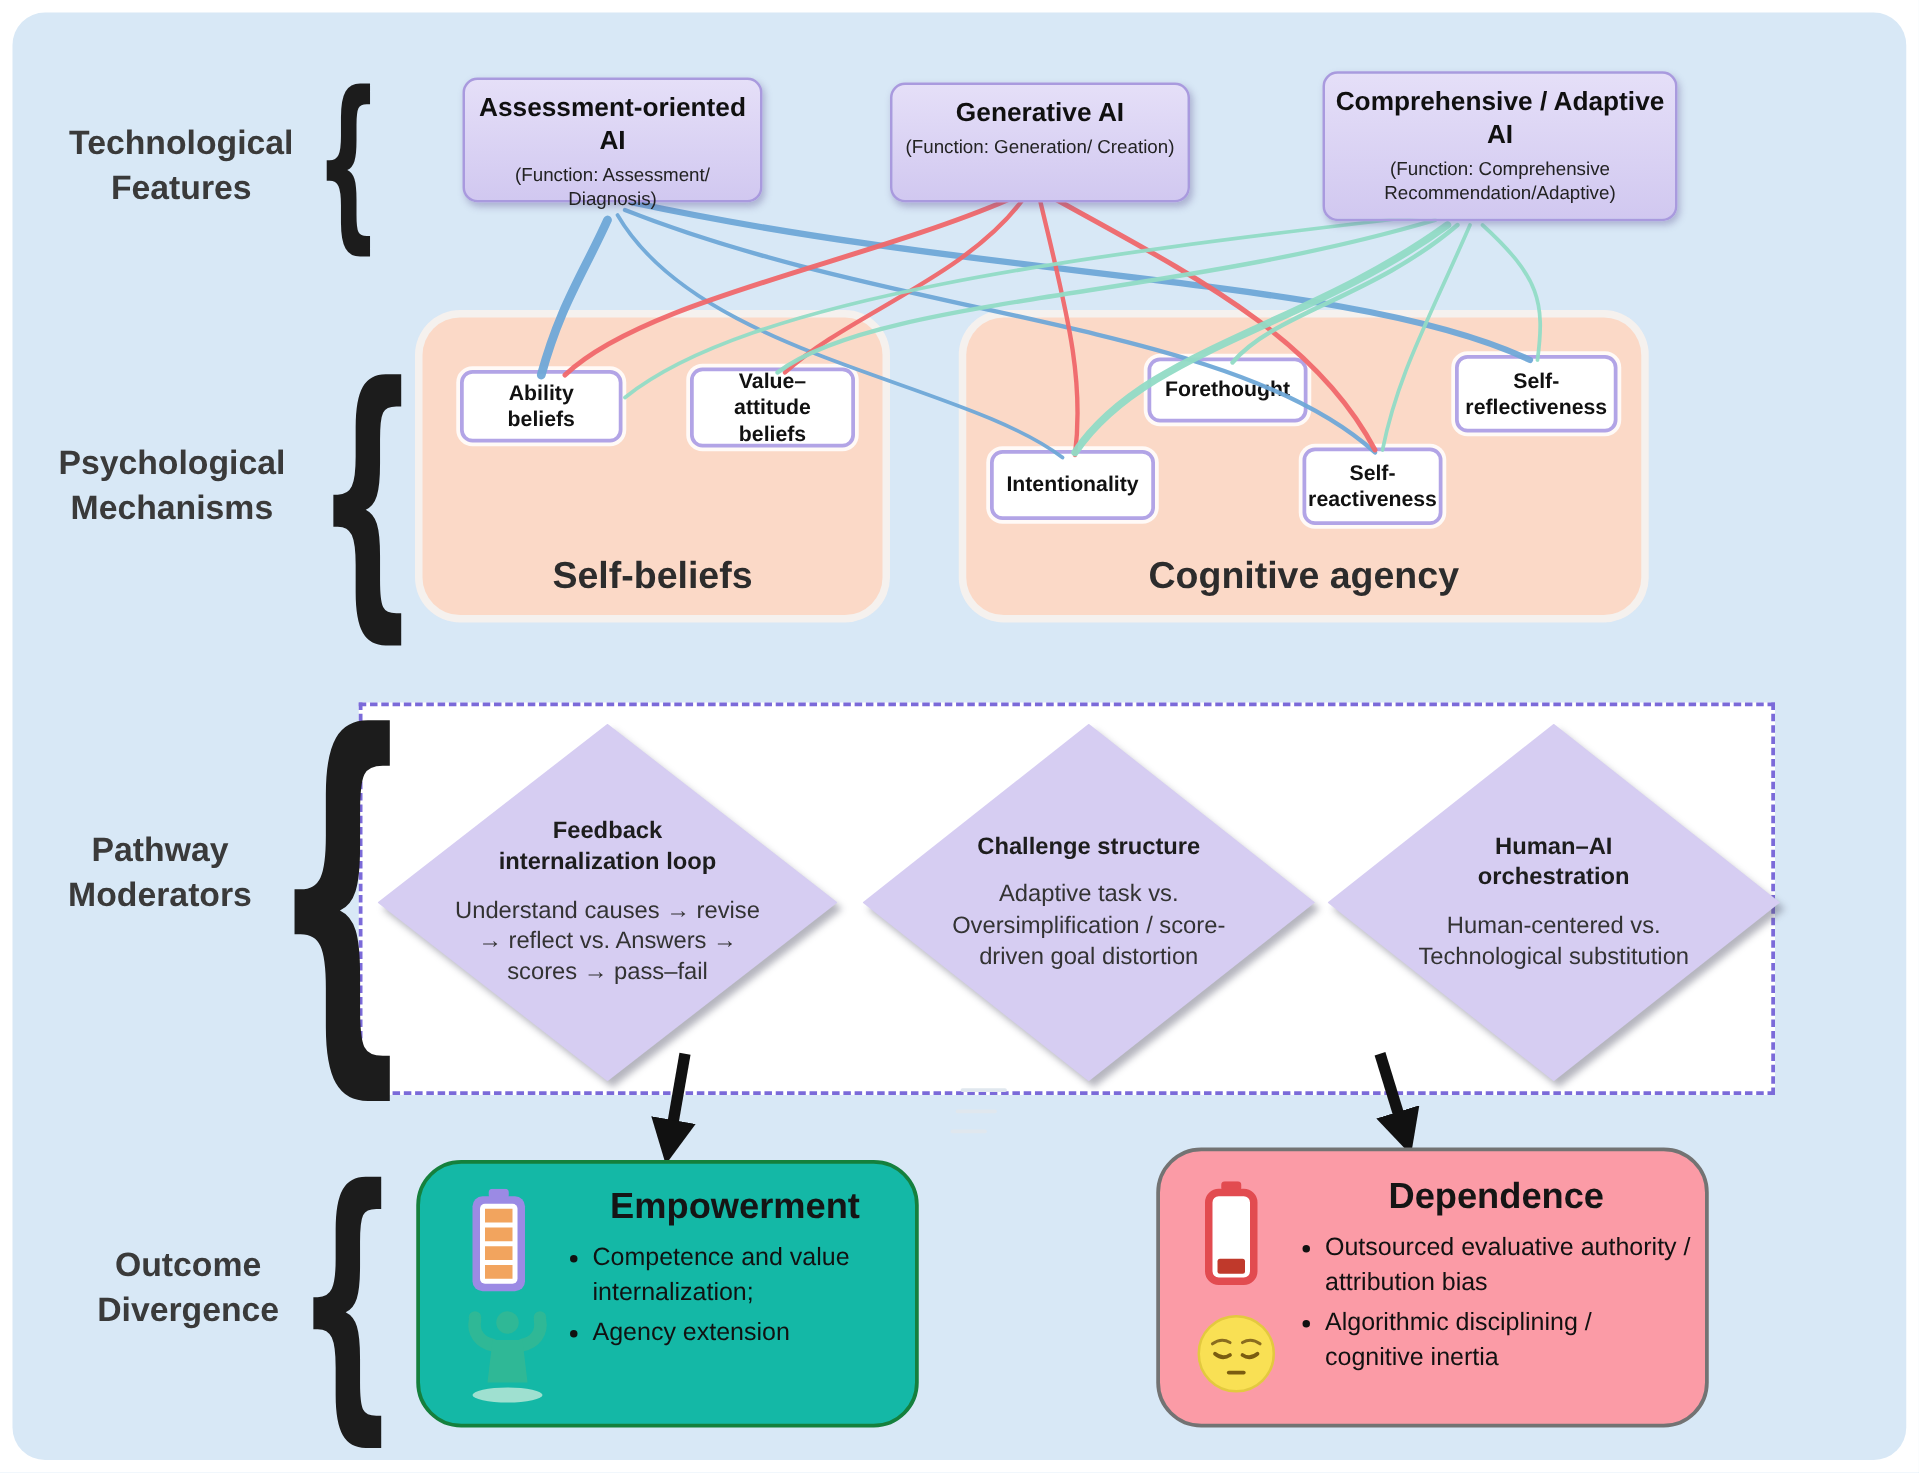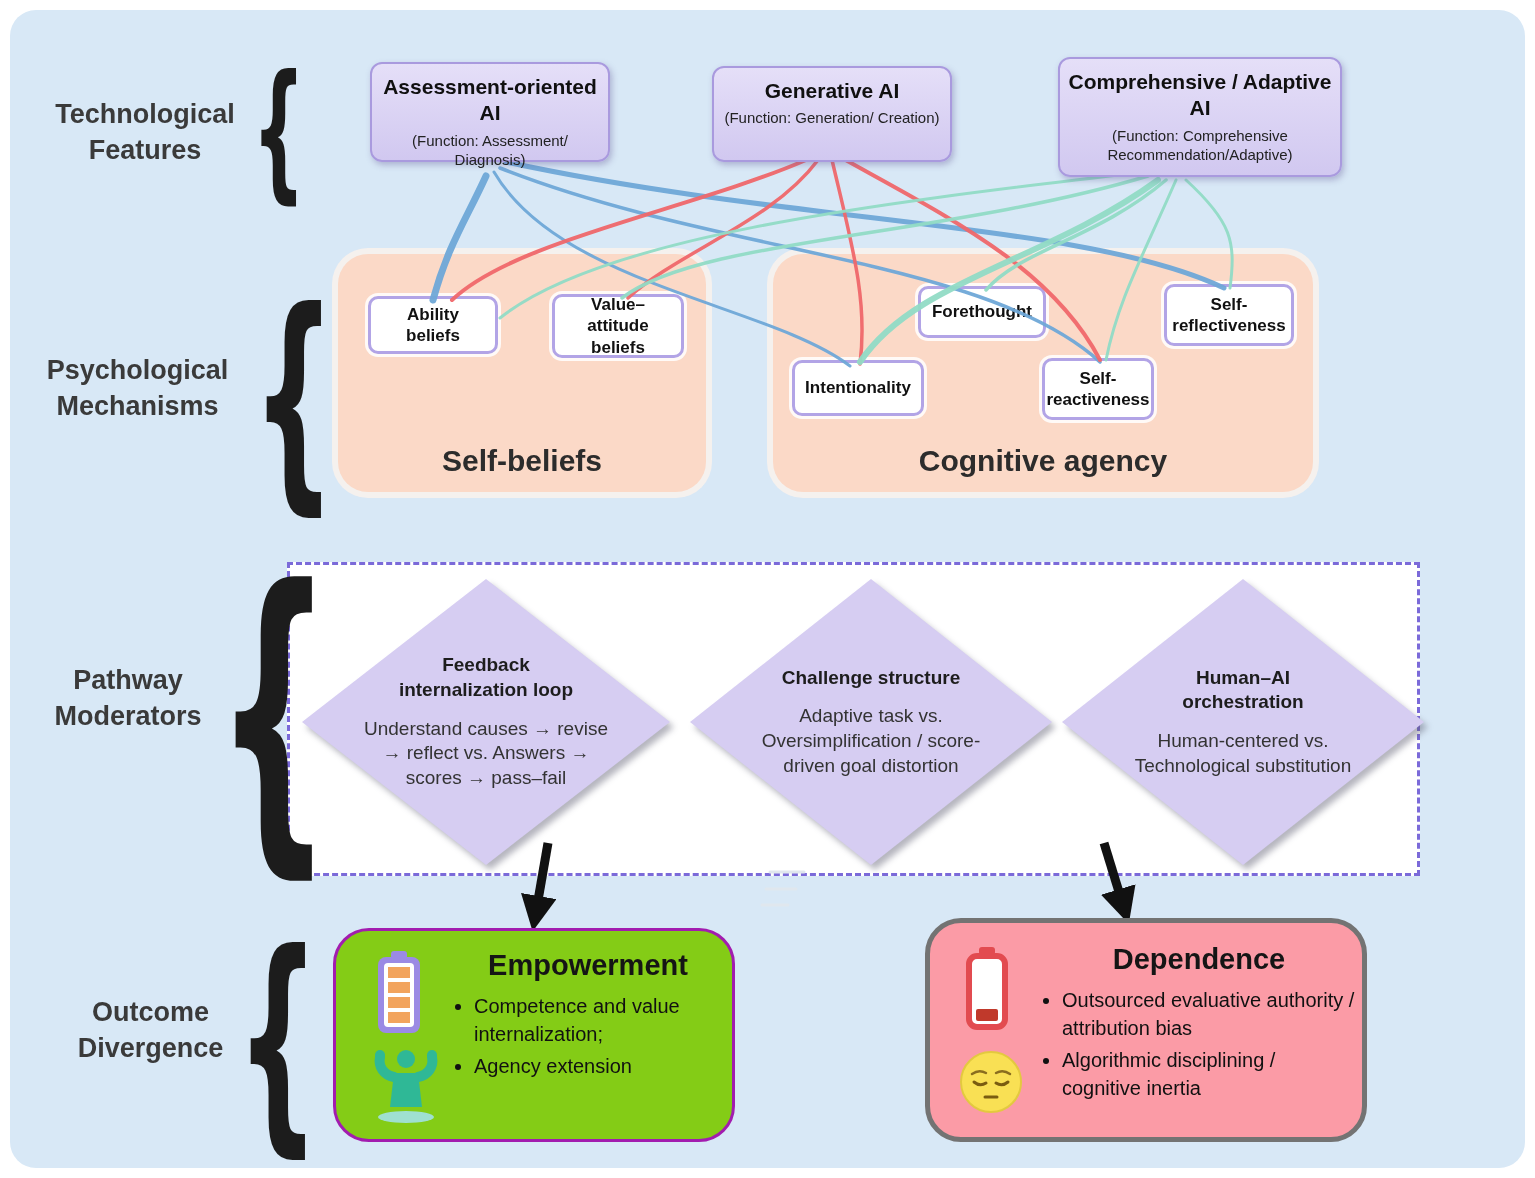--- a/index.html
+++ b/index.html
@@ -60,22 +60,22 @@
              display:flex; flex-direction:column; align-items:center; justify-content:center;
              text-align:center; }
   .d-title { font-weight:bold; font-size:19px; color:#1d1d1d; line-height:1.3; width:60%; }
   .d-body  { font-size:19px; color:#333; line-height:1.3; width:70%; margin-top:14px; }
   #d1 { left:12px;  top:14px; width:368px; height:286px; }
   #d2 { left:400px; top:14px; width:362px; height:286px; }
   #d3 { left:772px; top:14px; width:362px; height:286px; }
 
   
   .outcome-box { position:absolute; z-index:10; border-radius:36px; }
-  #empowerment { left:333px; top:928px; width:402px; height:214px; background:#84cc16; border:3px solid #a21caf; }
-  #dependence  { left:925px; top:918px; width:442px; height:224px; background:#fb9ba6; border:5px solid #737373; }
+  #empowerment { left:333px; top:928px; width:402px; height:214px; background:#14b8a6; border:3px solid #15803d; }
+  #dependence  { left:925px; top:918px; width:442px; height:224px; background:#fb9ba6; border:3px solid #737373; }
   .outcome-title { font-size:29px; font-weight:bold; color:#151515; text-align:center; }
   .outcome-bullets { margin:10px 0 0 0; padding-left:22px; font-size:20px; color:#111; line-height:1.4; list-style:disc; }
   .outcome-bullets li { margin-bottom:4px; }
   #empowerment .content { position:absolute; left:116px; top:18px; width:272px; }
   #dependence  .content { position:absolute; left:110px; top:20px; width:318px; }
   .battery-slot { position:absolute; left:40px; top:20px; }
   #dependence .battery-slot { left:34px; top:24px; }
   .figure-slot { position:absolute; left:28px; bottom:10px; }
   #dependence .figure-slot { left:28px; bottom:18px; }
 

